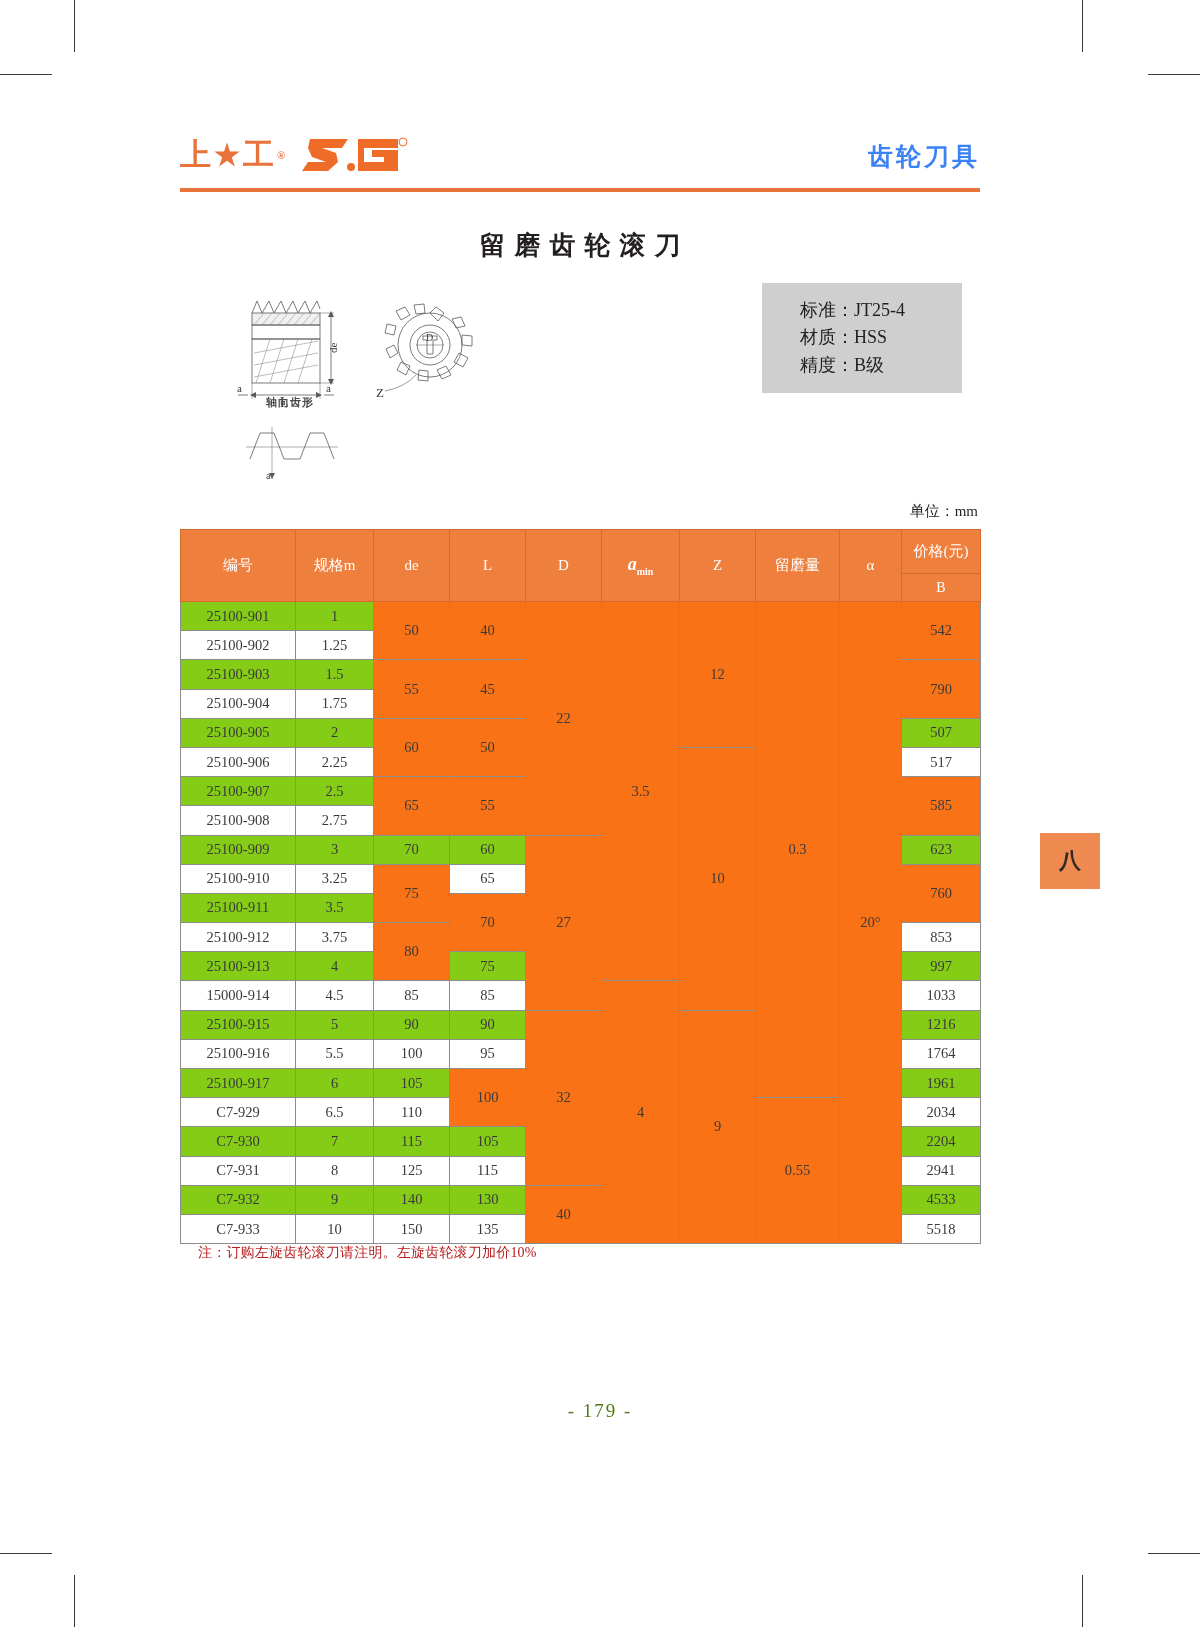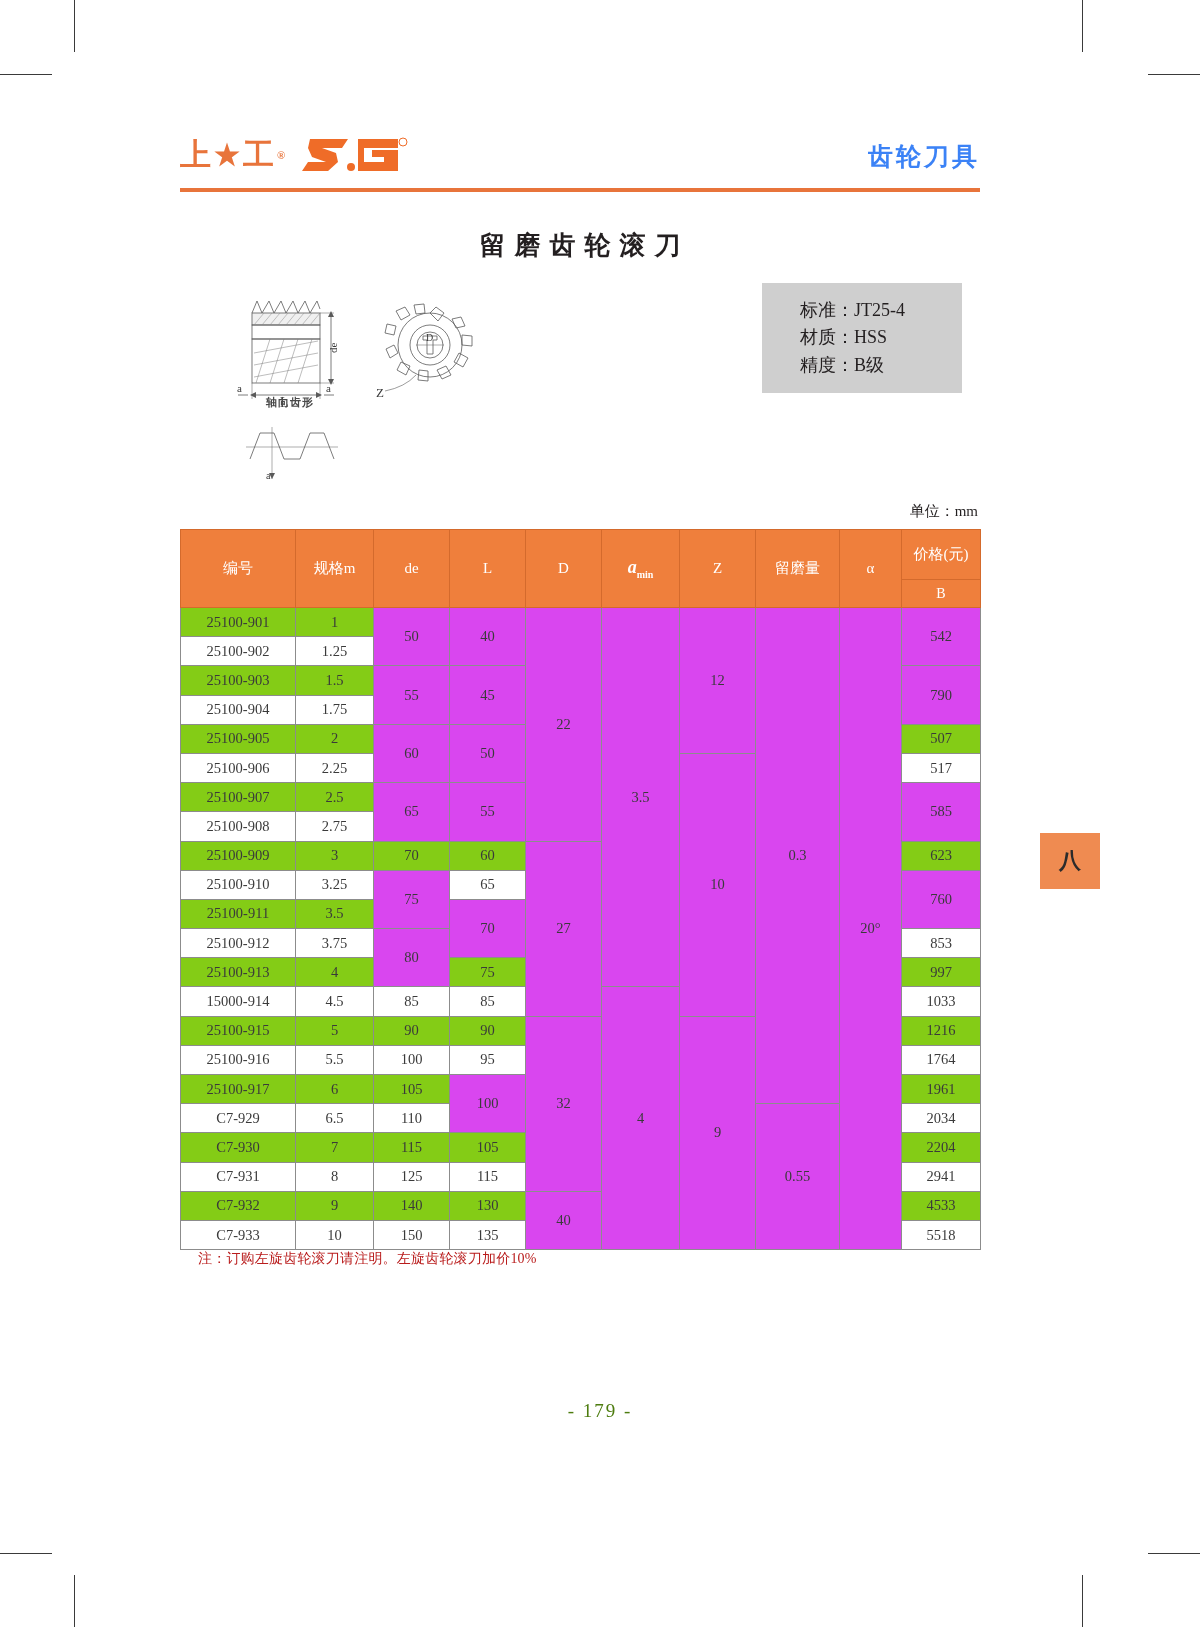--- a/index.html
+++ b/index.html
@@ -124,25 +124,25 @@
     padding: 0;
     font-weight: normal;
   }
   table.spec thead th {
     background: #ef7f3c;
     color: #ffffff;
     height: 50px;
     font-size: 15px;
     border-color: #d46a2c;
   }
-  table.spec thead th.price-top { height: 50px; }
+  table.spec thead th.price-top { height: 44px; }
   table.spec thead th.price-sub { height: 28px; font-size: 14px; }
   table.spec tbody td { height: 29.2px; }
   td.gray { background: #84cc16; }
-  td.merged { background: #d946ef; }
+  td.merged { background: #f97316; }
   .amin { font-style: italic; font-weight: 700; font-size: 18px; }
   .amin sub { font-style: normal; font-weight: 700; font-size: 10px; }
 
   
   .footnote {
     font-size: 14px;
     color: #b91c1c;
     padding-left: 18px;
     letter-spacing: 0.2px;
   }

